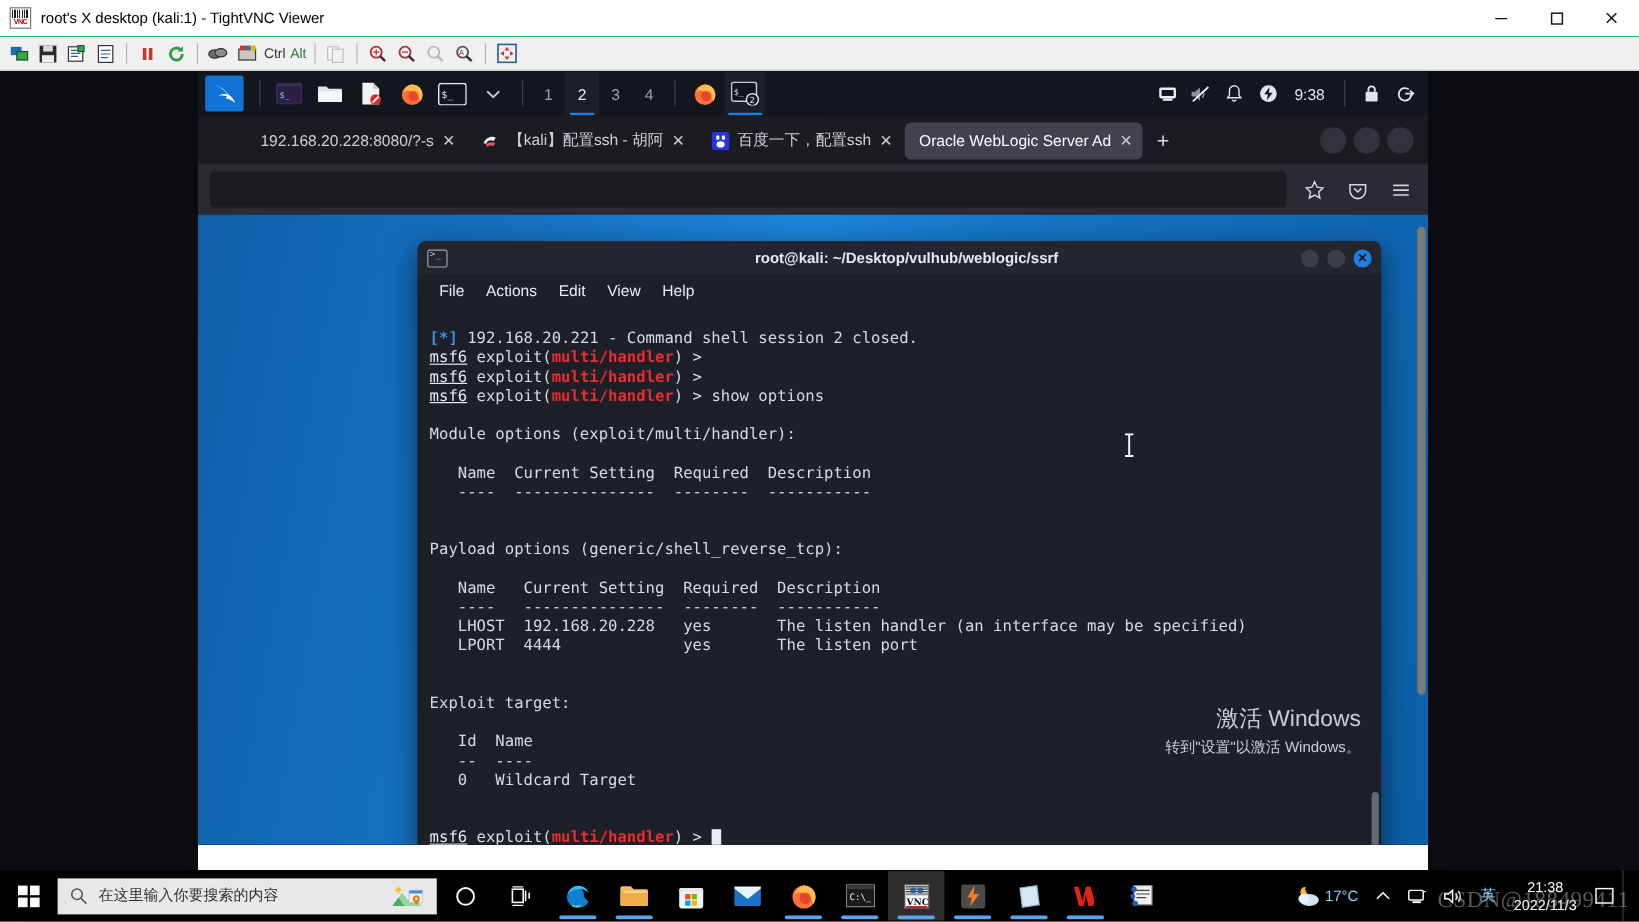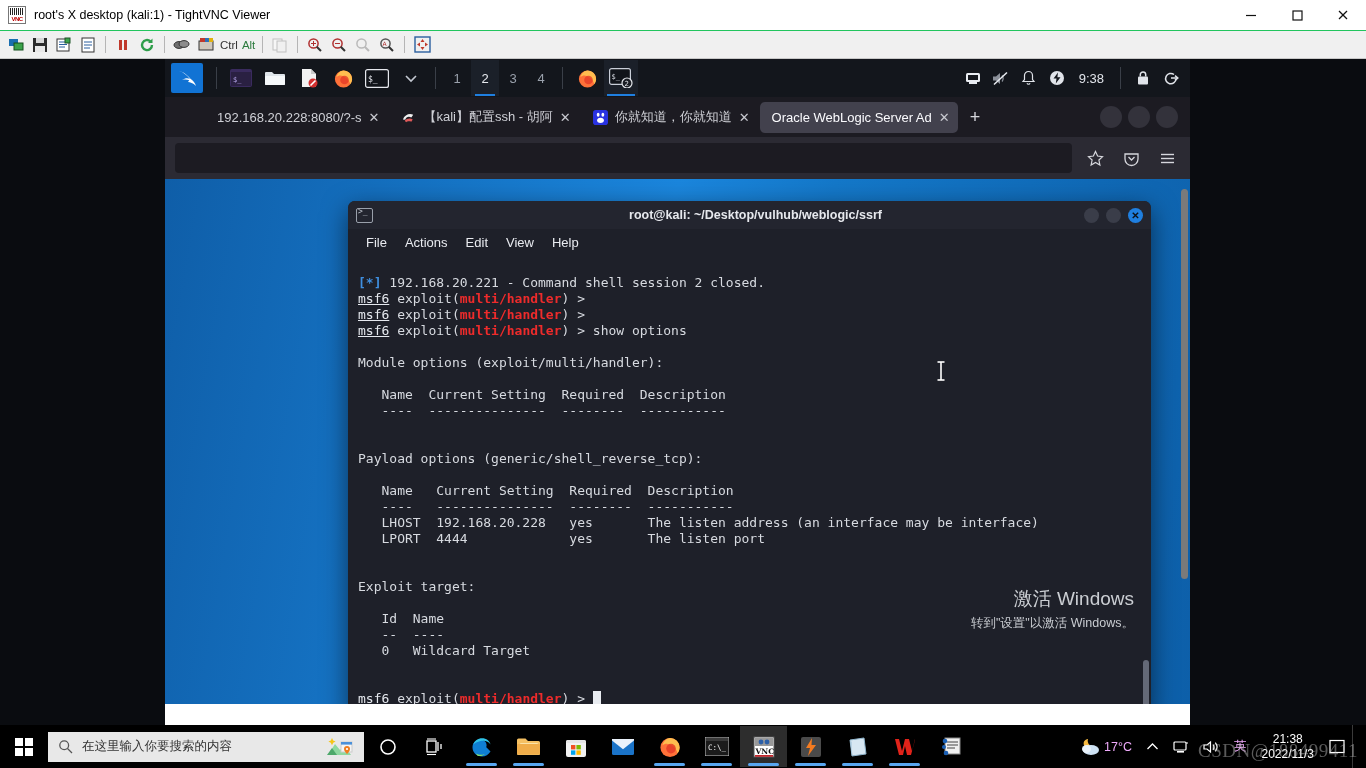--- a/index.html
+++ b/index.html
@@ -301,21 +301,21 @@
   .tb-app {
     width: 47px; height: 41px; display: flex; align-items: center; justify-content: center;
     position: relative;
   }
   .tb-app.running::after {
     content: ""; position: absolute; left: 8px; right: 8px; bottom: 1px; height: 3px;
     background: #58a6f0; border-radius: 2px;
   }
   .tb-app.focus { background: #2d2d2d; }
   #tray { margin-left: auto; display: flex; align-items: center; gap: 0px; padding-right: 6px; }
-  .tray-item { padding: 0 7px; font-size: 12.5px; color: #f0abfc; display: flex; align-items: center; gap: 0;}
+  .tray-item { padding: 0 7px; font-size: 12.5px; color: #7dd3fc; display: flex; align-items: center; gap: 0;}
   #tb-clock { text-align: center; font-size: 12px; line-height: 15px; padding: 0 8px; }
   #show-desktop { width: 8px; height: 43px; border-left: 1px solid #3a3a3a; }
 
   #watermark {
     position: absolute; right: 8px; bottom: 6px; z-index: 60;
     font-size: 19px; color: rgba(200,200,200,0.45);
     font-family: "Liberation Serif", serif; pointer-events: none;
     letter-spacing: .5px;
   }
 </style>
@@ -483,21 +483,21 @@
             <span class="tab-label">【kali】配置ssh - 胡阿</span>
             <span class="ff-tab-close">✕</span>
           </div>
           <div class="ff-tab">
             <svg class="ff-favicon" viewBox="0 0 16 16">
               <rect width="16" height="16" rx="3" fill="#2932e1"></rect>
               <ellipse cx="5.5" cy="5" rx="1.5" ry="2.1" fill="#fff"></ellipse>
               <ellipse cx="10.5" cy="5" rx="1.5" ry="2.1" fill="#fff"></ellipse>
               <ellipse cx="8" cy="11" rx="3.6" ry="2.8" fill="#fff"></ellipse>
             </svg>
-            <span class="tab-label">你就知道，你就知道</span>
+            <span class="tab-label">百度一下，配置ssh</span>
             <span class="ff-tab-close">✕</span>
           </div>
           <div class="ff-tab active">
             <span class="tab-label">Oracle WebLogic Server Ad</span>
             <span class="ff-tab-close">✕</span>
           </div>
           <div id="ff-newtab">+</div>
           <div id="ff-wincontrols">
             <div class="ff-wc"></div>
             <div class="ff-wc"></div>
@@ -683,21 +683,21 @@
 <span>Module options (exploit/multi/handler):</span>
 
 <span>   Name  Current Setting  Required  Description</span>
 <span>   ----  ---------------  --------  -----------</span>
 
 
 <span>Payload options (generic/shell_reverse_tcp):</span>
 
 <span>   Name   Current Setting  Required  Description</span>
 <span>   ----   ---------------  --------  -----------</span>
-<span>   LHOST  192.168.20.228   yes       The listen address (an interface may be interface)</span>
+<span>   LHOST  192.168.20.228   yes       The listen handler (an interface may be specified)</span>
 <span>   LPORT  4444             yes       The listen port</span>
 
 
 <span>Exploit target:</span>
 
 <span>   Id  Name</span>
 <span>   --  ----</span>
 <span>   0   Wildcard Target</span>
 
 

